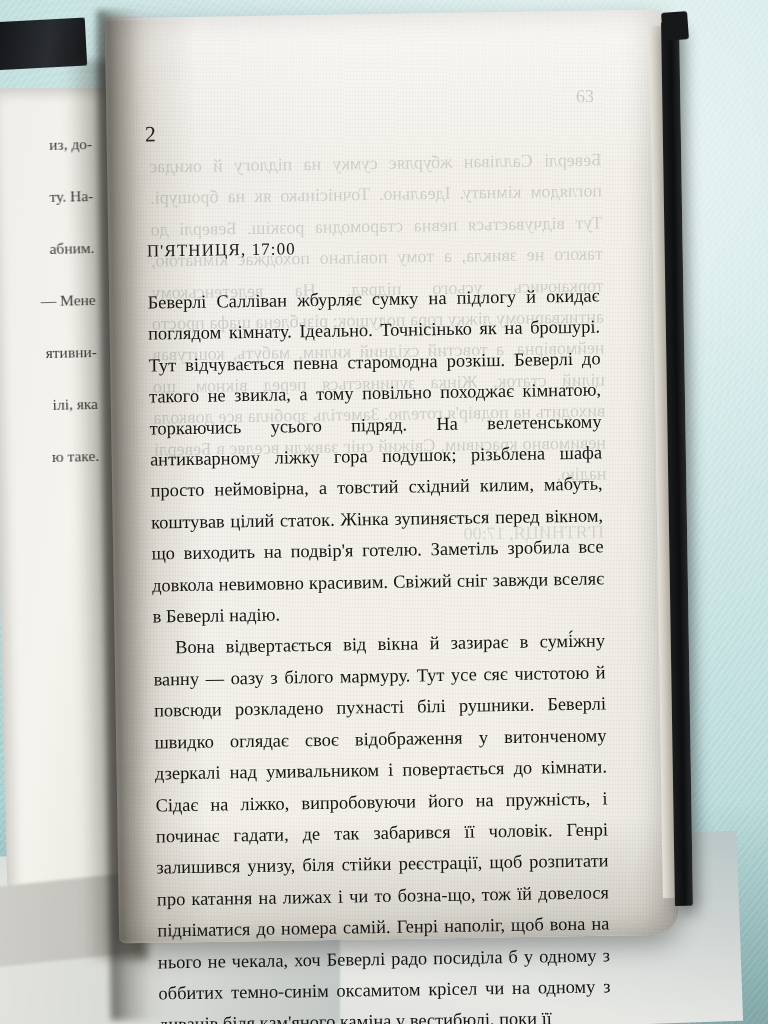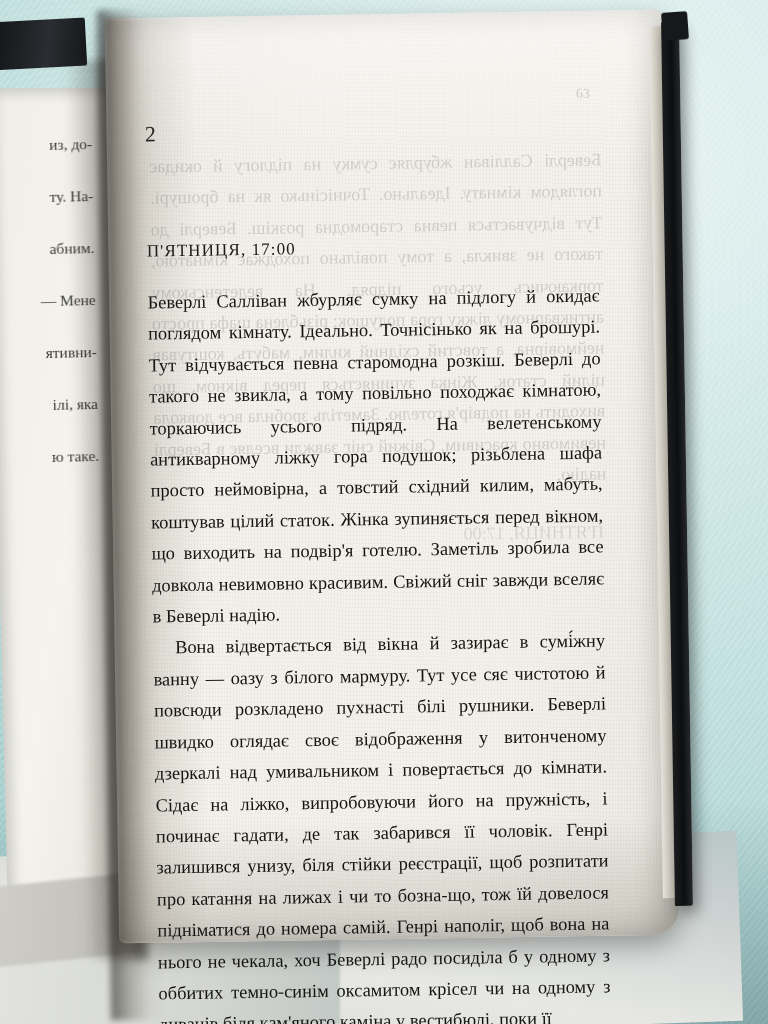--- a/index.html
+++ b/index.html
@@ -276,21 +276,21 @@
     line-height: 31px;
     color: rgba(40,45,50,0.13);
     text-align: justify;
     pointer-events: none;
   }
   .page-number-ghost {
     position: absolute;
     left: 576px;
     top: 86px;
     font-family: "Liberation Serif", serif;
-    font-size: 14px;
+    font-size: 18px;
     color: rgba(60,64,66,0.22);
     transform: rotate(-0.9deg);
     text-align: right;
   }
 
   
   .left-ghost {
     position: absolute;
     left: 4px;
     top: 430px;

